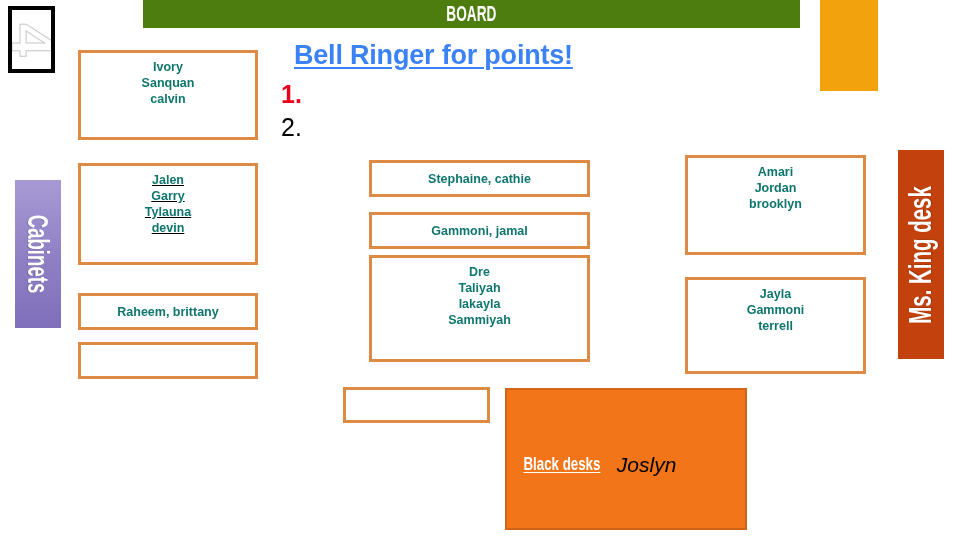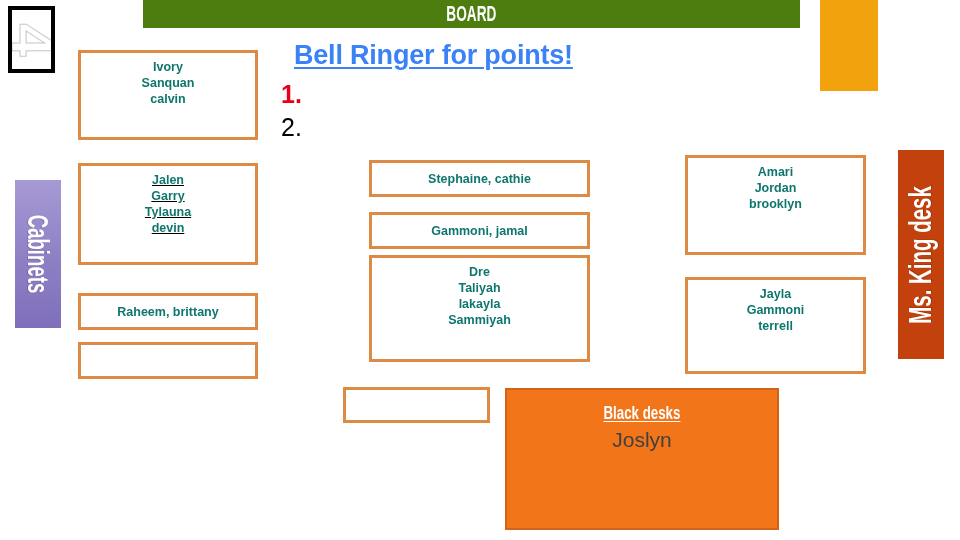--- a/index.html
+++ b/index.html
@@ -119,45 +119,46 @@
   #seat-box-gammoni   { left: 369px; top: 212px; width: 221px; height: 37px; }
   #seat-box-dre       { left: 369px; top: 255px; width: 221px; height: 107px; }
   #seat-box-empty-mid { left: 343px; top: 387px; width: 147px; height: 36px; }
 
   
   #seat-box-amari { left: 685px; top: 155px; width: 181px; height: 100px; }
   #seat-box-jayla { left: 685px; top: 277px; width: 181px; height: 97px; }
 
   
   #black-desks-box {
-    left: 505px; top: 388px; width: 274px; height: 142px;
+    left: 505px; top: 388px; width: 242px; height: 142px;
     background: #F2751A;
     border: 2px solid #D0641A;
     display: flex;
-    flex-direction: column;
+    flex-direction: row;
     align-items: center;
     padding-top: 12px;
   }
   #black-desks-box .bd-title {
     color: #ffffff;
     font-family: "Liberation Sans Narrow", "Liberation Sans", sans-serif;
     font-weight: bold;
     font-size: 19px;
     text-decoration: underline;
     text-underline-offset: 2px;
     transform: scaleX(0.7);
     white-space: nowrap;
     margin-bottom: 2px;
   }
   #black-desks-box .bd-name {
-    color: #404040;
+    color: #000000;
     font-size: 21px;
     line-height: 28px;
     text-align: center;
     white-space: nowrap;
+    font-style: italic;
   }
 
   
   #cabinets-label {
     left: 15px; top: 180px; width: 46px; height: 148px;
     background: linear-gradient(180deg, #a79ad4 0%, #8e7fc4 55%, #7f6fbb 100%);
     overflow: hidden;
   }
   #cabinets-label .vtext {
     position: absolute;

